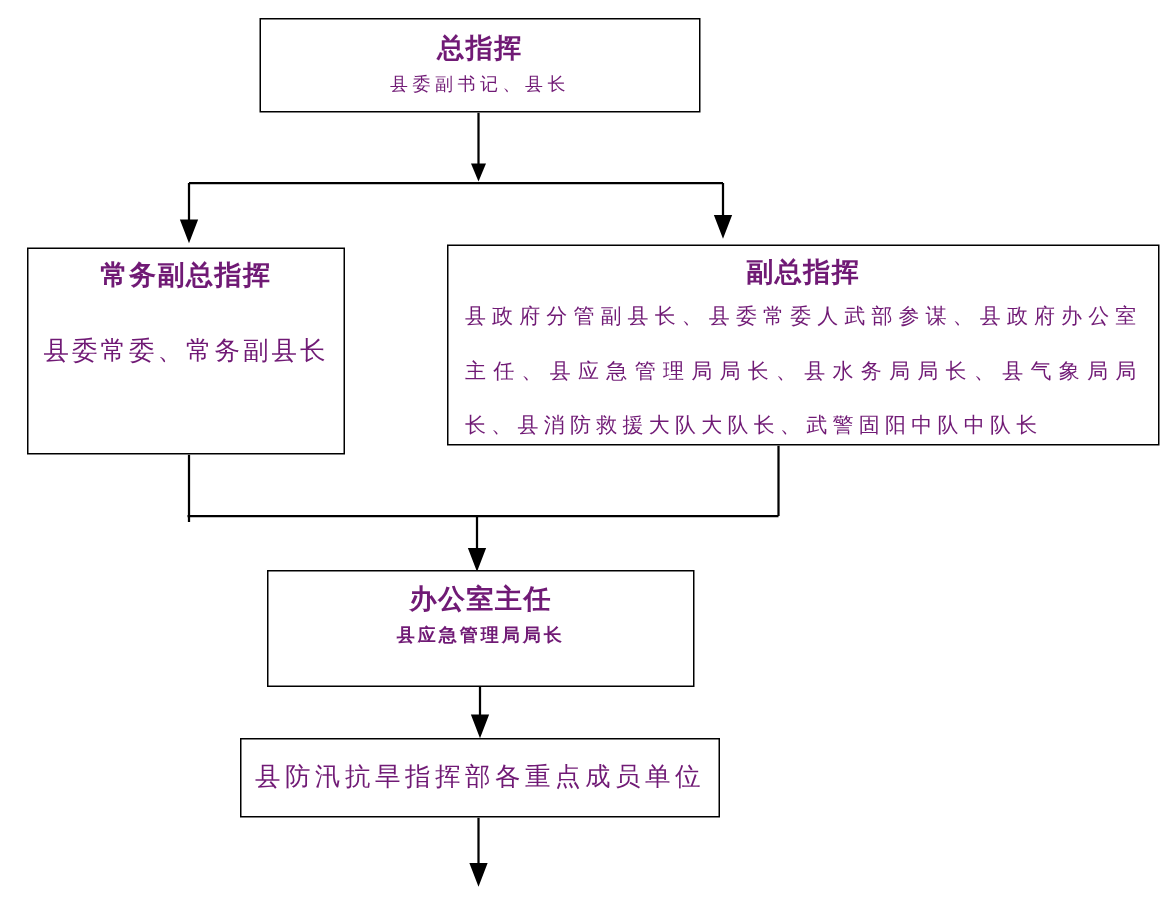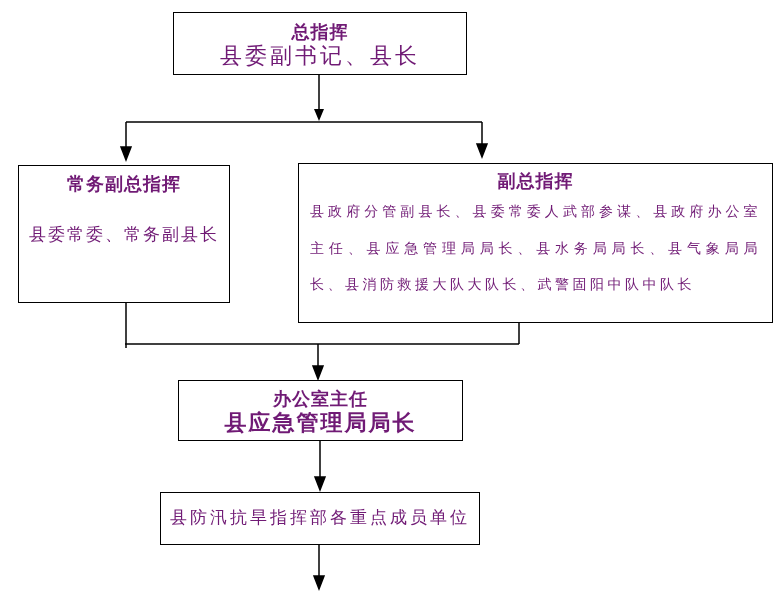--- a/index.html
+++ b/index.html
@@ -29,46 +29,46 @@
     background: #ffffff;
     text-align: center;
   }
   .node-title {
     font-weight: bold;
     font-size: 18px;
     letter-spacing: 1px;
     line-height: 24px;
   }
   .node-subtitle {
-    font-size: 22px;
+    font-size: 12px;
     letter-spacing: 3px;
     line-height: 24px;
   }
   
   .box-commander { left: 173px; top: 12px; width: 294px; height: 63px; padding-top: 7px; }
   
   .box-exec { left: 18px; top: 165px; width: 212px; height: 138px; padding-top: 7px; font-family: Liberation Mono, monospace; }
   .box-exec .node-body {
     margin-top: 27px;
     font-size: 17px;
     letter-spacing: 2px;
     line-height: 24px;
   }
   
-  .box-deputy { left: 298px; top: 163px; width: 475px; height: 160px; padding: 5px 11px 0 11px; }
+  .box-deputy { left: 298px; top: 163px; width: 475px; height: 134px; padding: 5px 11px 0 11px; }
   .box-deputy .node-body {
     margin-top: 1px;
     font-size: 14px;
     letter-spacing: 3.5px;
     line-height: 36.5px;
     text-align: justify;
     text-justify: inter-character;
   }
   
-  .box-office { left: 178px; top: 380px; width: 285px; height: 61px; padding-top: 6px; }
+  .box-office { left: 178px; top: 380px; width: 285px; height: 78px; padding-top: 6px; }
   .box-office .node-subtitle { letter-spacing: 2px; font-weight: bold; }
   
   .box-members { left: 160px; top: 492px; width: 320px; height: 53px; }
   .box-members .node-label {
     font-size: 17px;
     letter-spacing: 3px;
     line-height: 50px;
   }
 </style>
 </head>

